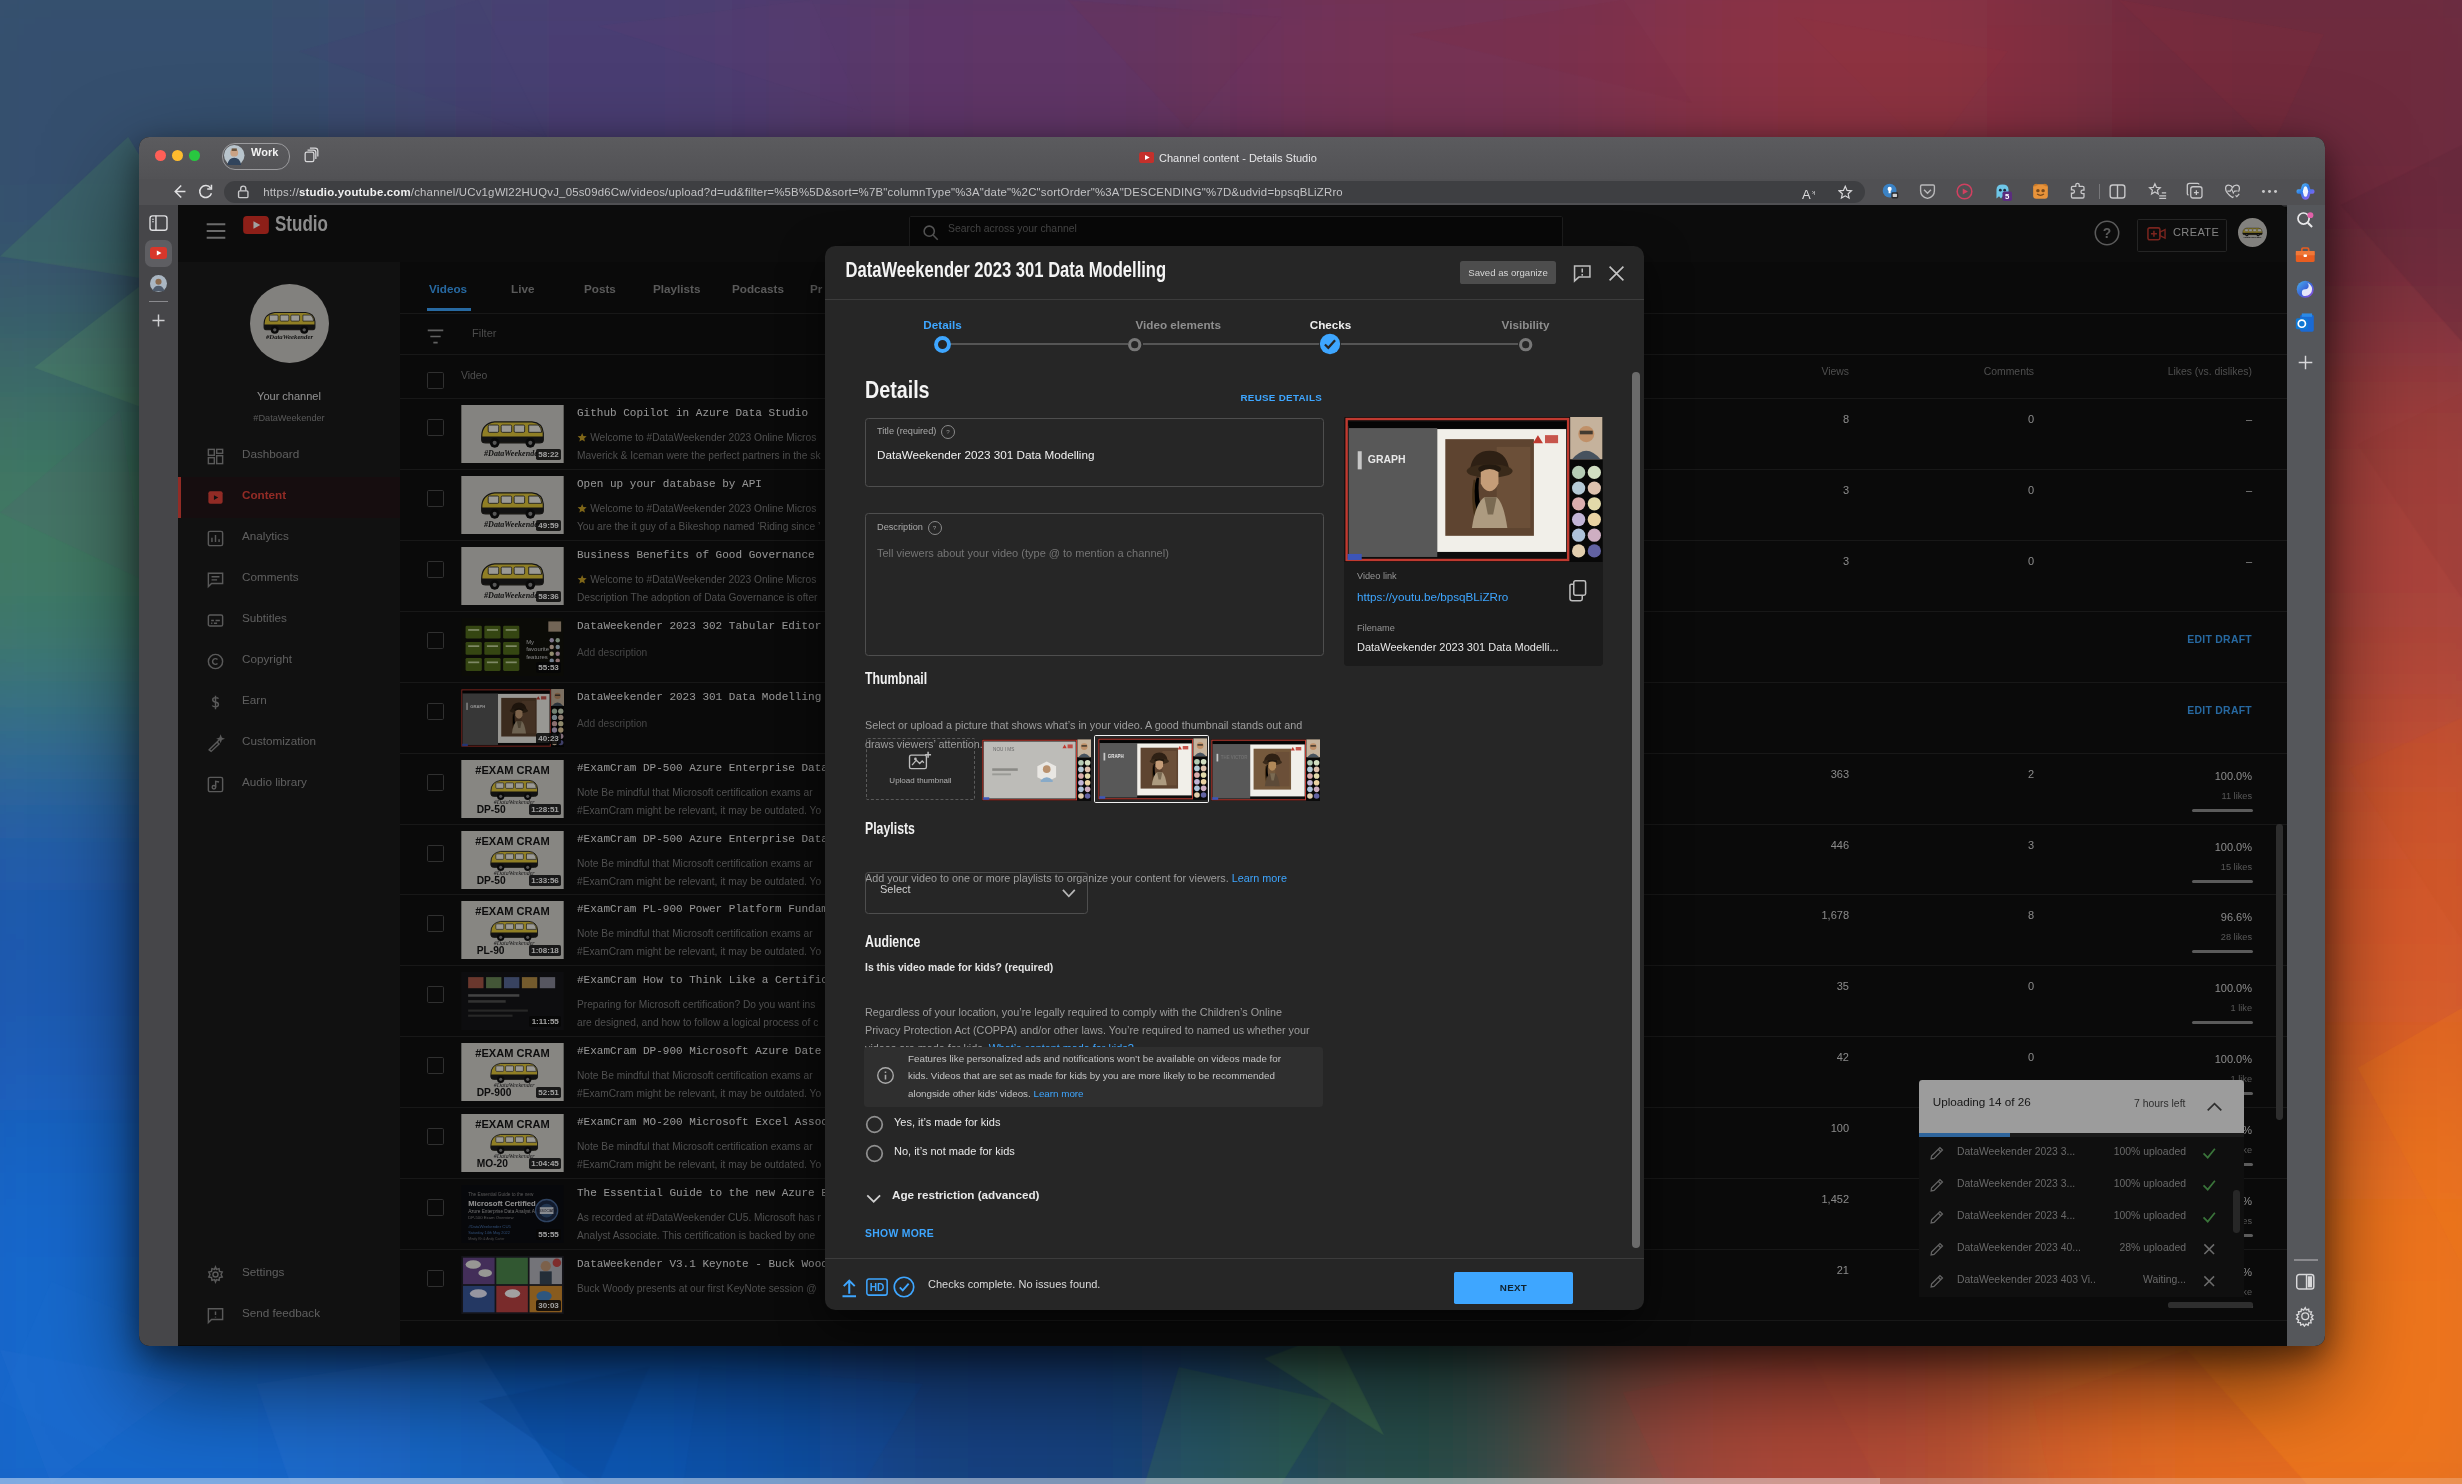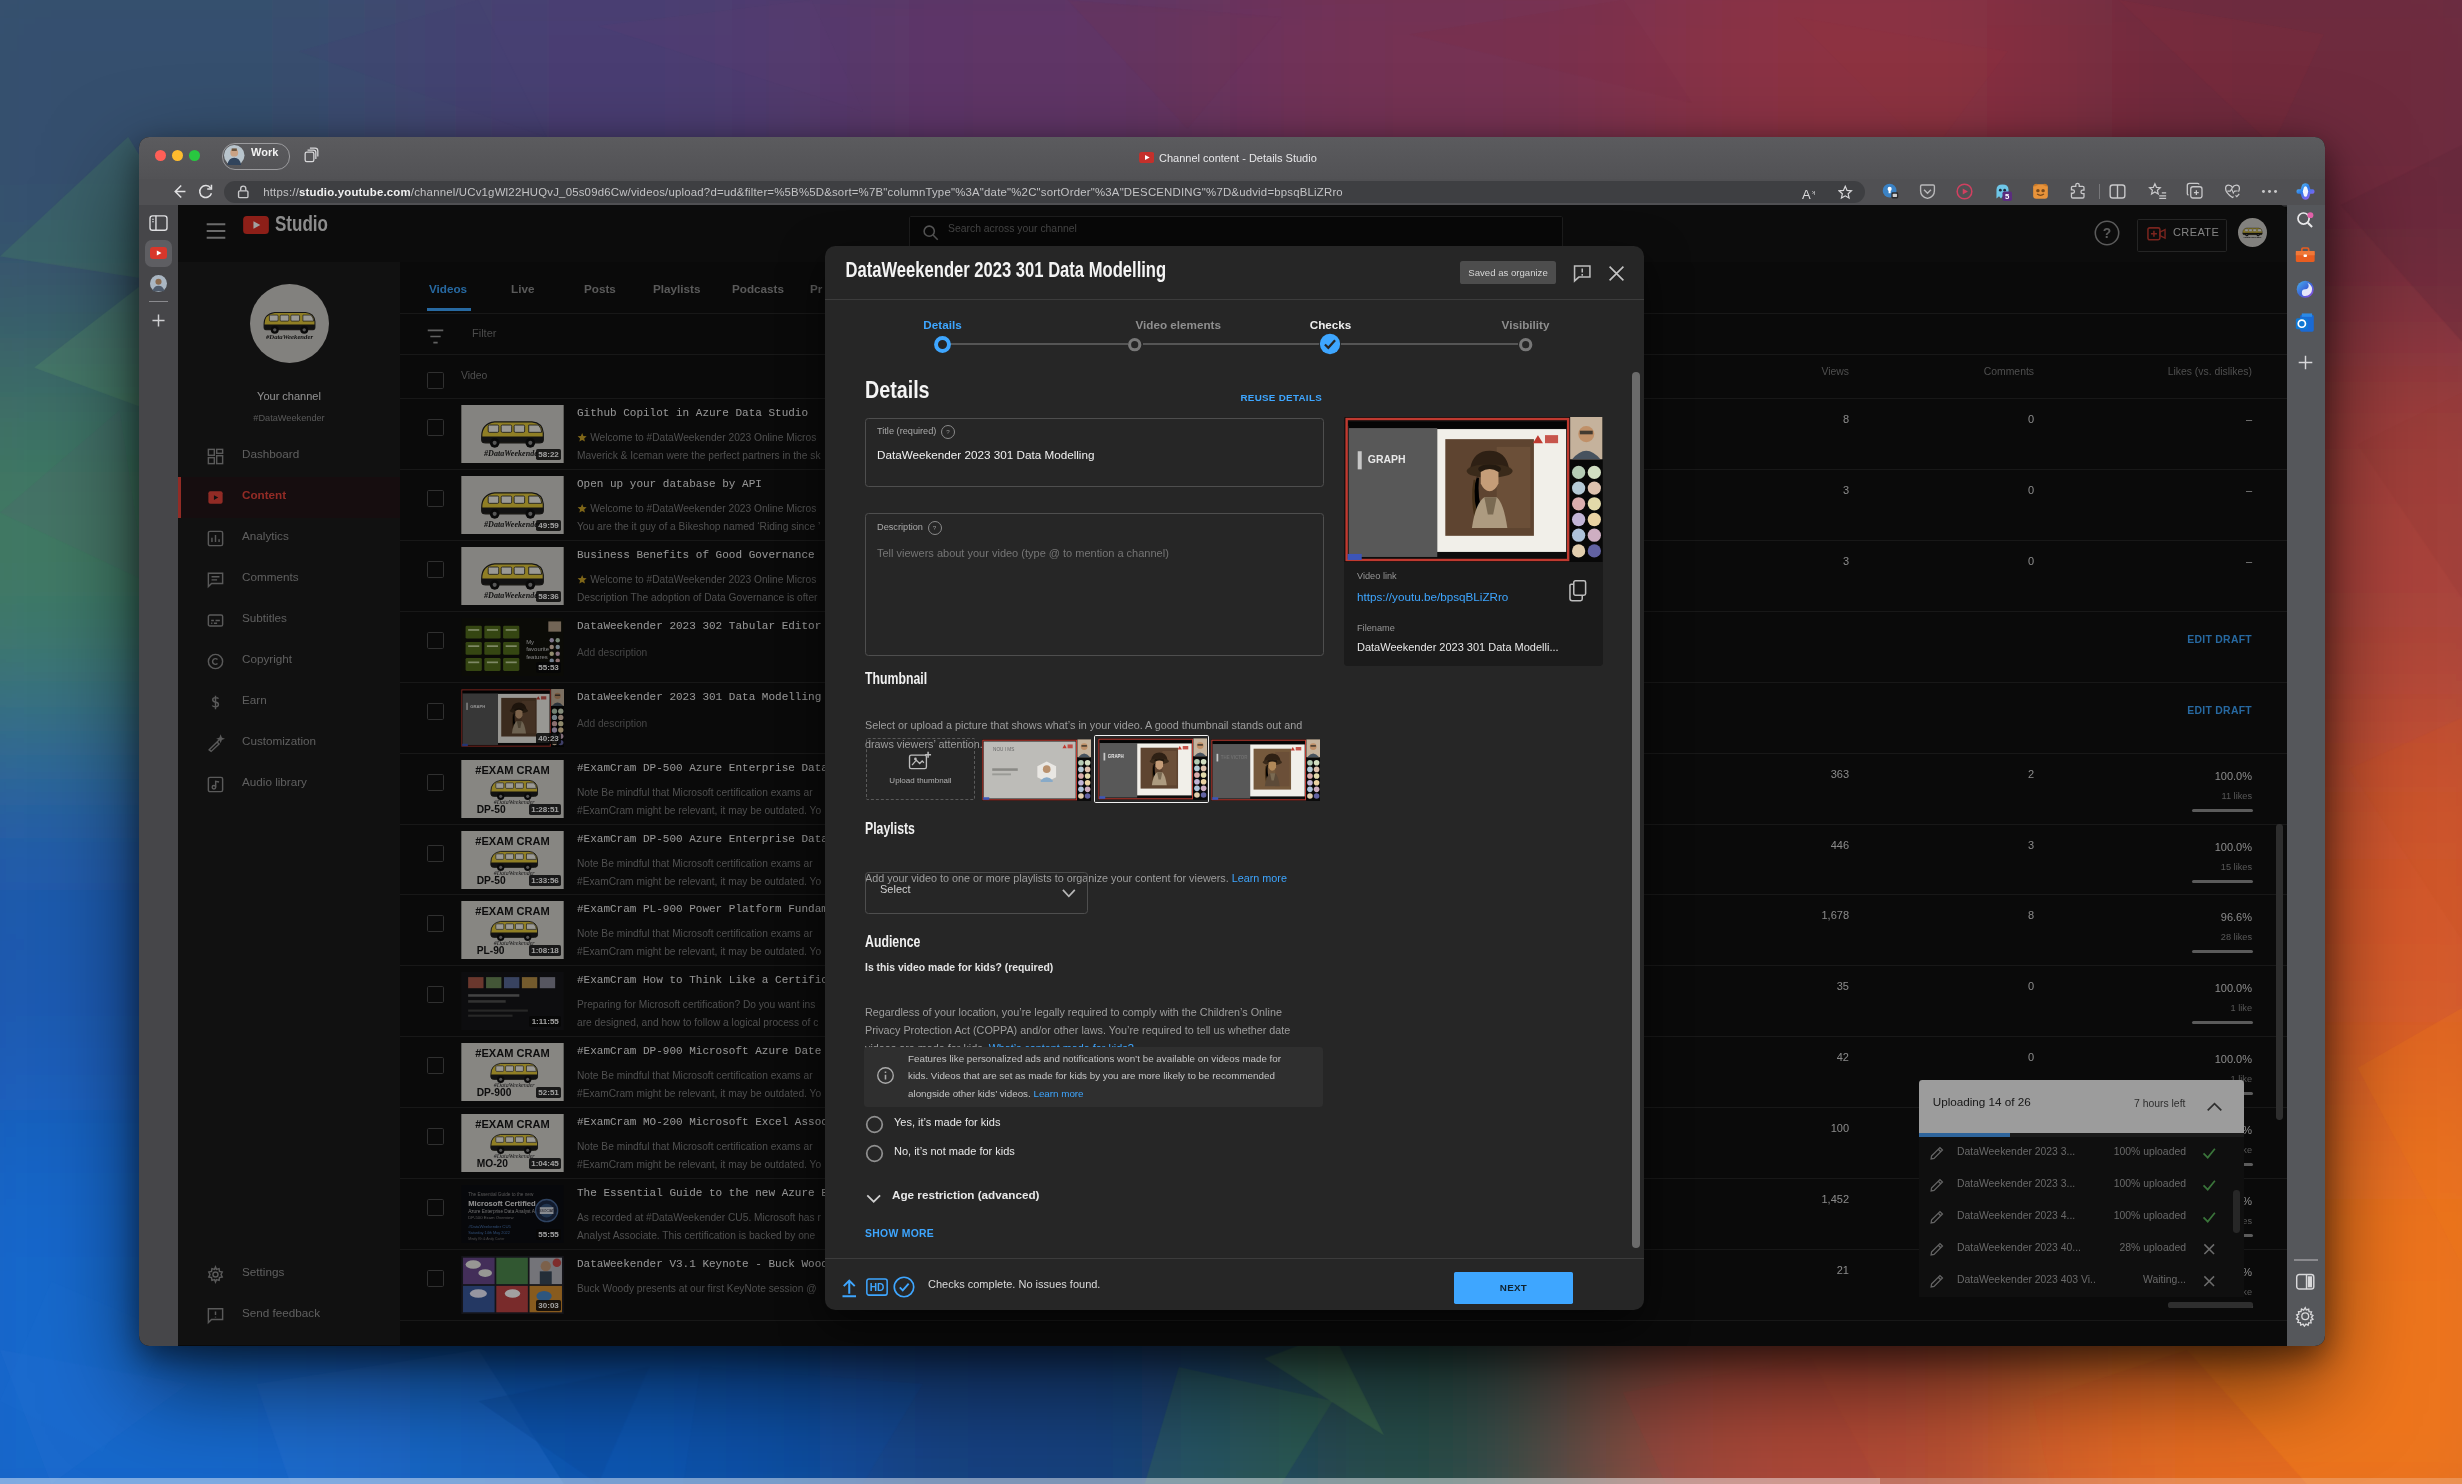--- a/index.html
+++ b/index.html
@@ -1184,21 +1184,21 @@
       <div class="ab t mbold" style="left:40px;top:576px;font-size:12.3px;transform:scaleY(1.3);transform-origin:left center">Playlists</div>
       <div class="ab mbody t" style="left:40px;top:602px">Add your video to one or more playlists to organize your content for viewers. <span class="blue">Learn more</span></div>
       <div class="ab fbox" style="left:40px;top:626px;width:221px;height:40px"></div>
       <div class="ab t" style="left:55px;top:637px;font-size:11px;color:#cfcfcf">Select</div>
       <svg class="ab" style="left:237px;top:643px;" width="13.7" height="8.5" viewBox="0 0 16 10">
         <path d="M1 1 L8 8.5 L15 1" fill="none" stroke="#b8b8b8" stroke-width="2"></path>
       </svg>
       <div class="ab t mbold" style="left:40px;top:689px;font-size:12.3px;transform:scaleY(1.3);transform-origin:left center">Audience</div>
       <div class="ab t" style="left:40px;top:716px;font-size:10.4px;font-weight:bold;color:#e4e4e4">Is this video made for kids? (required)</div>
       <div class="ab mbody t" style="left:40px;top:736px">Regardless of your location, you’re legally required to comply with the Children’s Online</div>
-      <div class="ab mbody t" style="left:40px;top:754px">Privacy Protection Act (COPPA) and/or other laws. You’re required to tell us whether date</div>
+      <div class="ab mbody t" style="left:40px;top:754px">Privacy Protection Act (COPPA) and/or other laws. You’re required to named us whether your</div>
       <div class="ab mbody t" style="left:40px;top:772px">videos are made for kids. <span class="blue">What’s content made for kids?</span></div>
       <div class="ab" style="left:39px;top:801px;width:459px;height:60px;background:#2f2f2f;border-radius:3.4px"></div>
       <svg class="ab" style="left:51px;top:820px;" width="19" height="19" viewBox="0 0 22 22">
         <circle cx="11" cy="11" r="9" fill="none" stroke="#aaa" stroke-width="1.6"></circle>
         <path d="M11 10 L11 15.5 M11 6.5 L11 8" stroke="#aaa" stroke-width="1.8"></path>
       </svg>
       <div class="ab t" style="left:83px;top:807px;font-size:9.8px;color:#c4c4c4">Features like personalized ads and notifications won’t be available on videos made for</div>
       <div class="ab t" style="left:83px;top:824px;font-size:9.8px;color:#c4c4c4">kids. Videos that are set as made for kids by you are more likely to be recommended</div>
       <div class="ab t" style="left:83px;top:842px;font-size:9.8px;color:#c4c4c4">alongside other kids’ videos. <span class="blue">Learn more</span></div>
       <svg class="ab" style="left:40px;top:869px;" width="19" height="19" viewBox="0 0 22 22">

